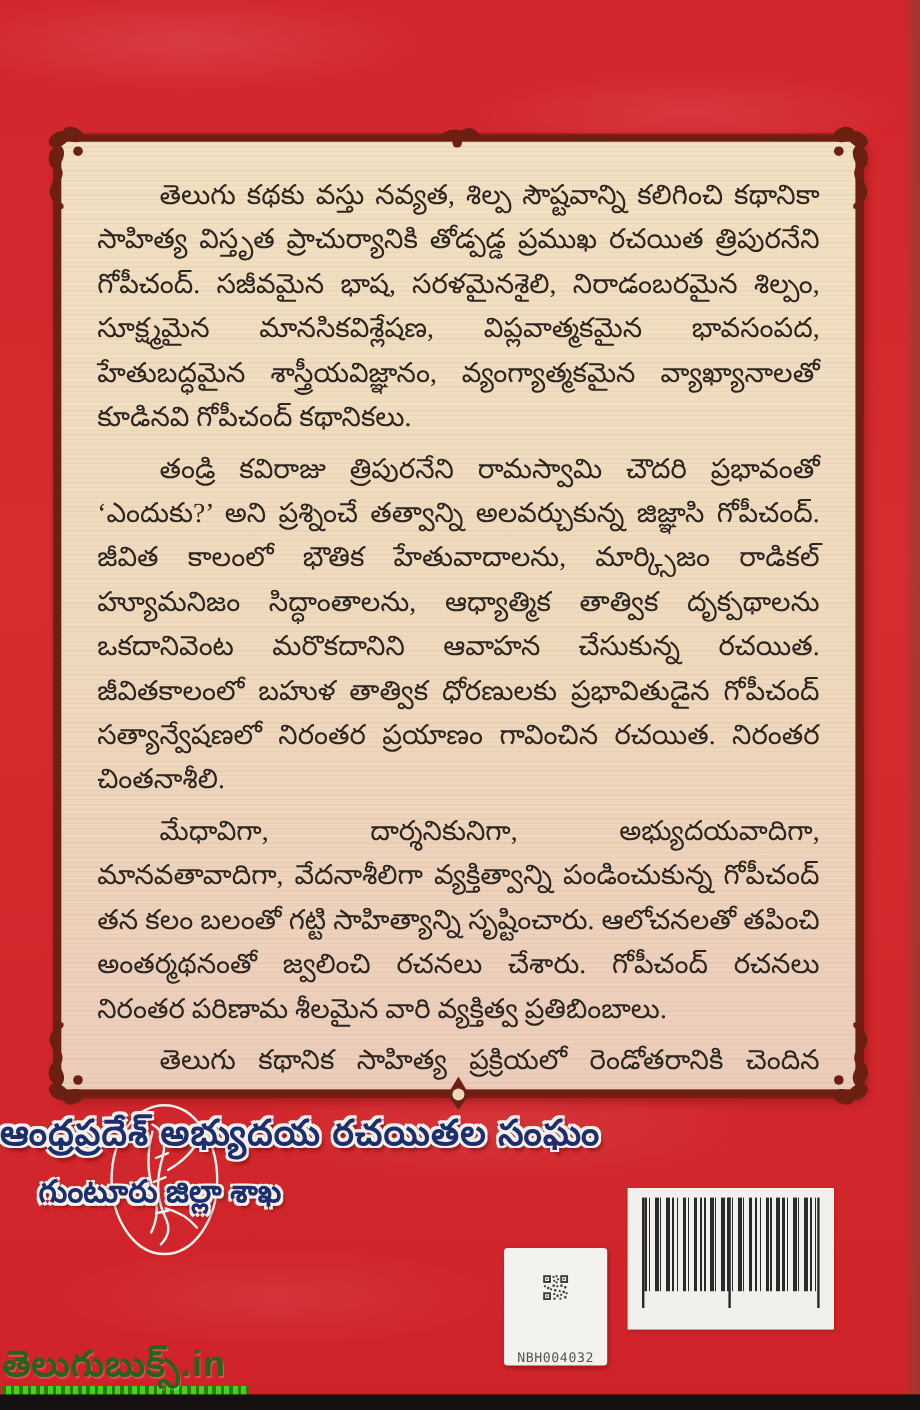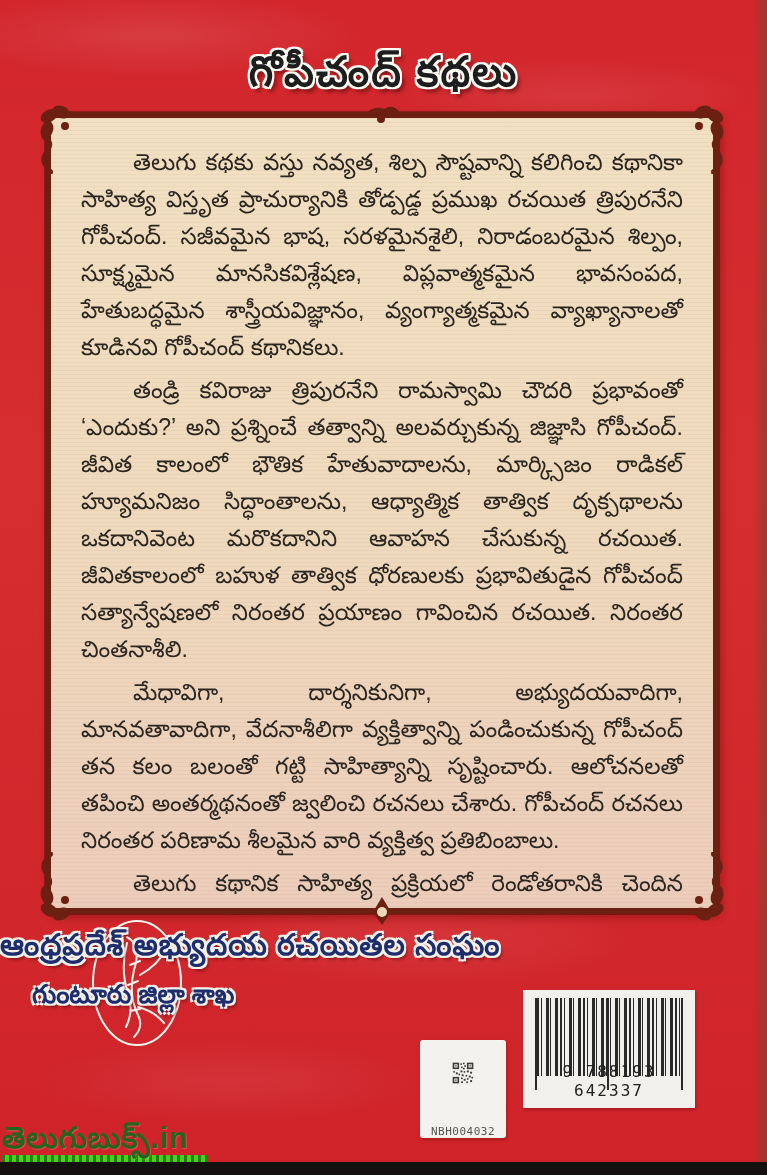--- a/index.html
+++ b/index.html
@@ -46,21 +46,21 @@
       linear-gradient(180deg,#f2e0c2 0%, #efd9bd 55%, #eccdbb 100%);
   }
   .panel-text{
     position:absolute;inset:0;
     padding:26px 30px 20px 30px;
     overflow:hidden;
     color:#2c2620;
     font-size:23px;line-height:37px;
     text-align:justify;
   }
-  .panel-text p{margin:0 0 6px 0;text-indent:52px;}
+  .panel-text p{margin:0 0 6px 0;text-indent:52px;font-family:Liberation Serif, serif;}
   .ornament{position:absolute;color:#6b2012;}
   .orn-tl{top:-14px;left:-16px;}
   .orn-tr{top:-14px;right:-16px;transform:scaleX(-1);}
   .orn-bl{bottom:-14px;left:-16px;transform:scaleY(-1);}
   .orn-br{bottom:-14px;right:-16px;transform:scale(-1,-1);}
   .orn-tc{top:-17px;left:50%;transform:translateX(-50%);}
   .orn-bc{bottom:-19px;left:50%;transform:translateX(-50%) scaleY(-1);}
 
   
   .publisher{
@@ -133,21 +133,20 @@
   .wm-grass{
     width:205px;height:9px;margin-top:1px;
     background:repeating-linear-gradient(90deg,#2d7a10 0 3px,#44d414 3px 7px);
   }
 </style>
 </head>
 <body>
 
 <div class="cover">
 
-  <div class="title">గోపీచంద్ కథలు</div>
 
   <div class="frame">
 
     <svg class="ornament orn-tl" width="60" height="70" viewBox="0 0 60 70">
       <g fill="currentColor">
         <ellipse cx="14" cy="12" rx="9" ry="6" transform="rotate(-30 14 12)"></ellipse>
         <ellipse cx="26" cy="8" rx="9" ry="6" transform="rotate(20 26 8)"></ellipse>
         <ellipse cx="12" cy="26" rx="9" ry="6" transform="rotate(-70 12 26)"></ellipse>
         <circle cx="30" cy="22" r="4"></circle>
         <path d="M10 30 Q22 38 14 48 Q8 56 16 64 L13 67 Q2 58 9 48 Q15 40 6 33 Z"></path>
@@ -264,21 +263,20 @@
       </g>
     </svg>
     <div class="qr-caption">NBH004032</div>
   </div>
 
   <div class="barcode-box">
     <div class="bars"></div>
     <div class="bar-guard" style="left:12px;"></div>
     <div class="bar-guard" style="left:84px;"></div>
     <div class="bar-guard" style="right:12px;"></div>
-    <div class="isbn-digits">9 788193 642337</div>
   </div>
 
   <div class="watermark">
     <p class="wm-text">తెలుగుబుక్స్.in</p>
     <div class="wm-grass"></div>
   </div>
 
   <div class="edge-right"></div>
   <div class="edge-bottom"></div>
 </div>

